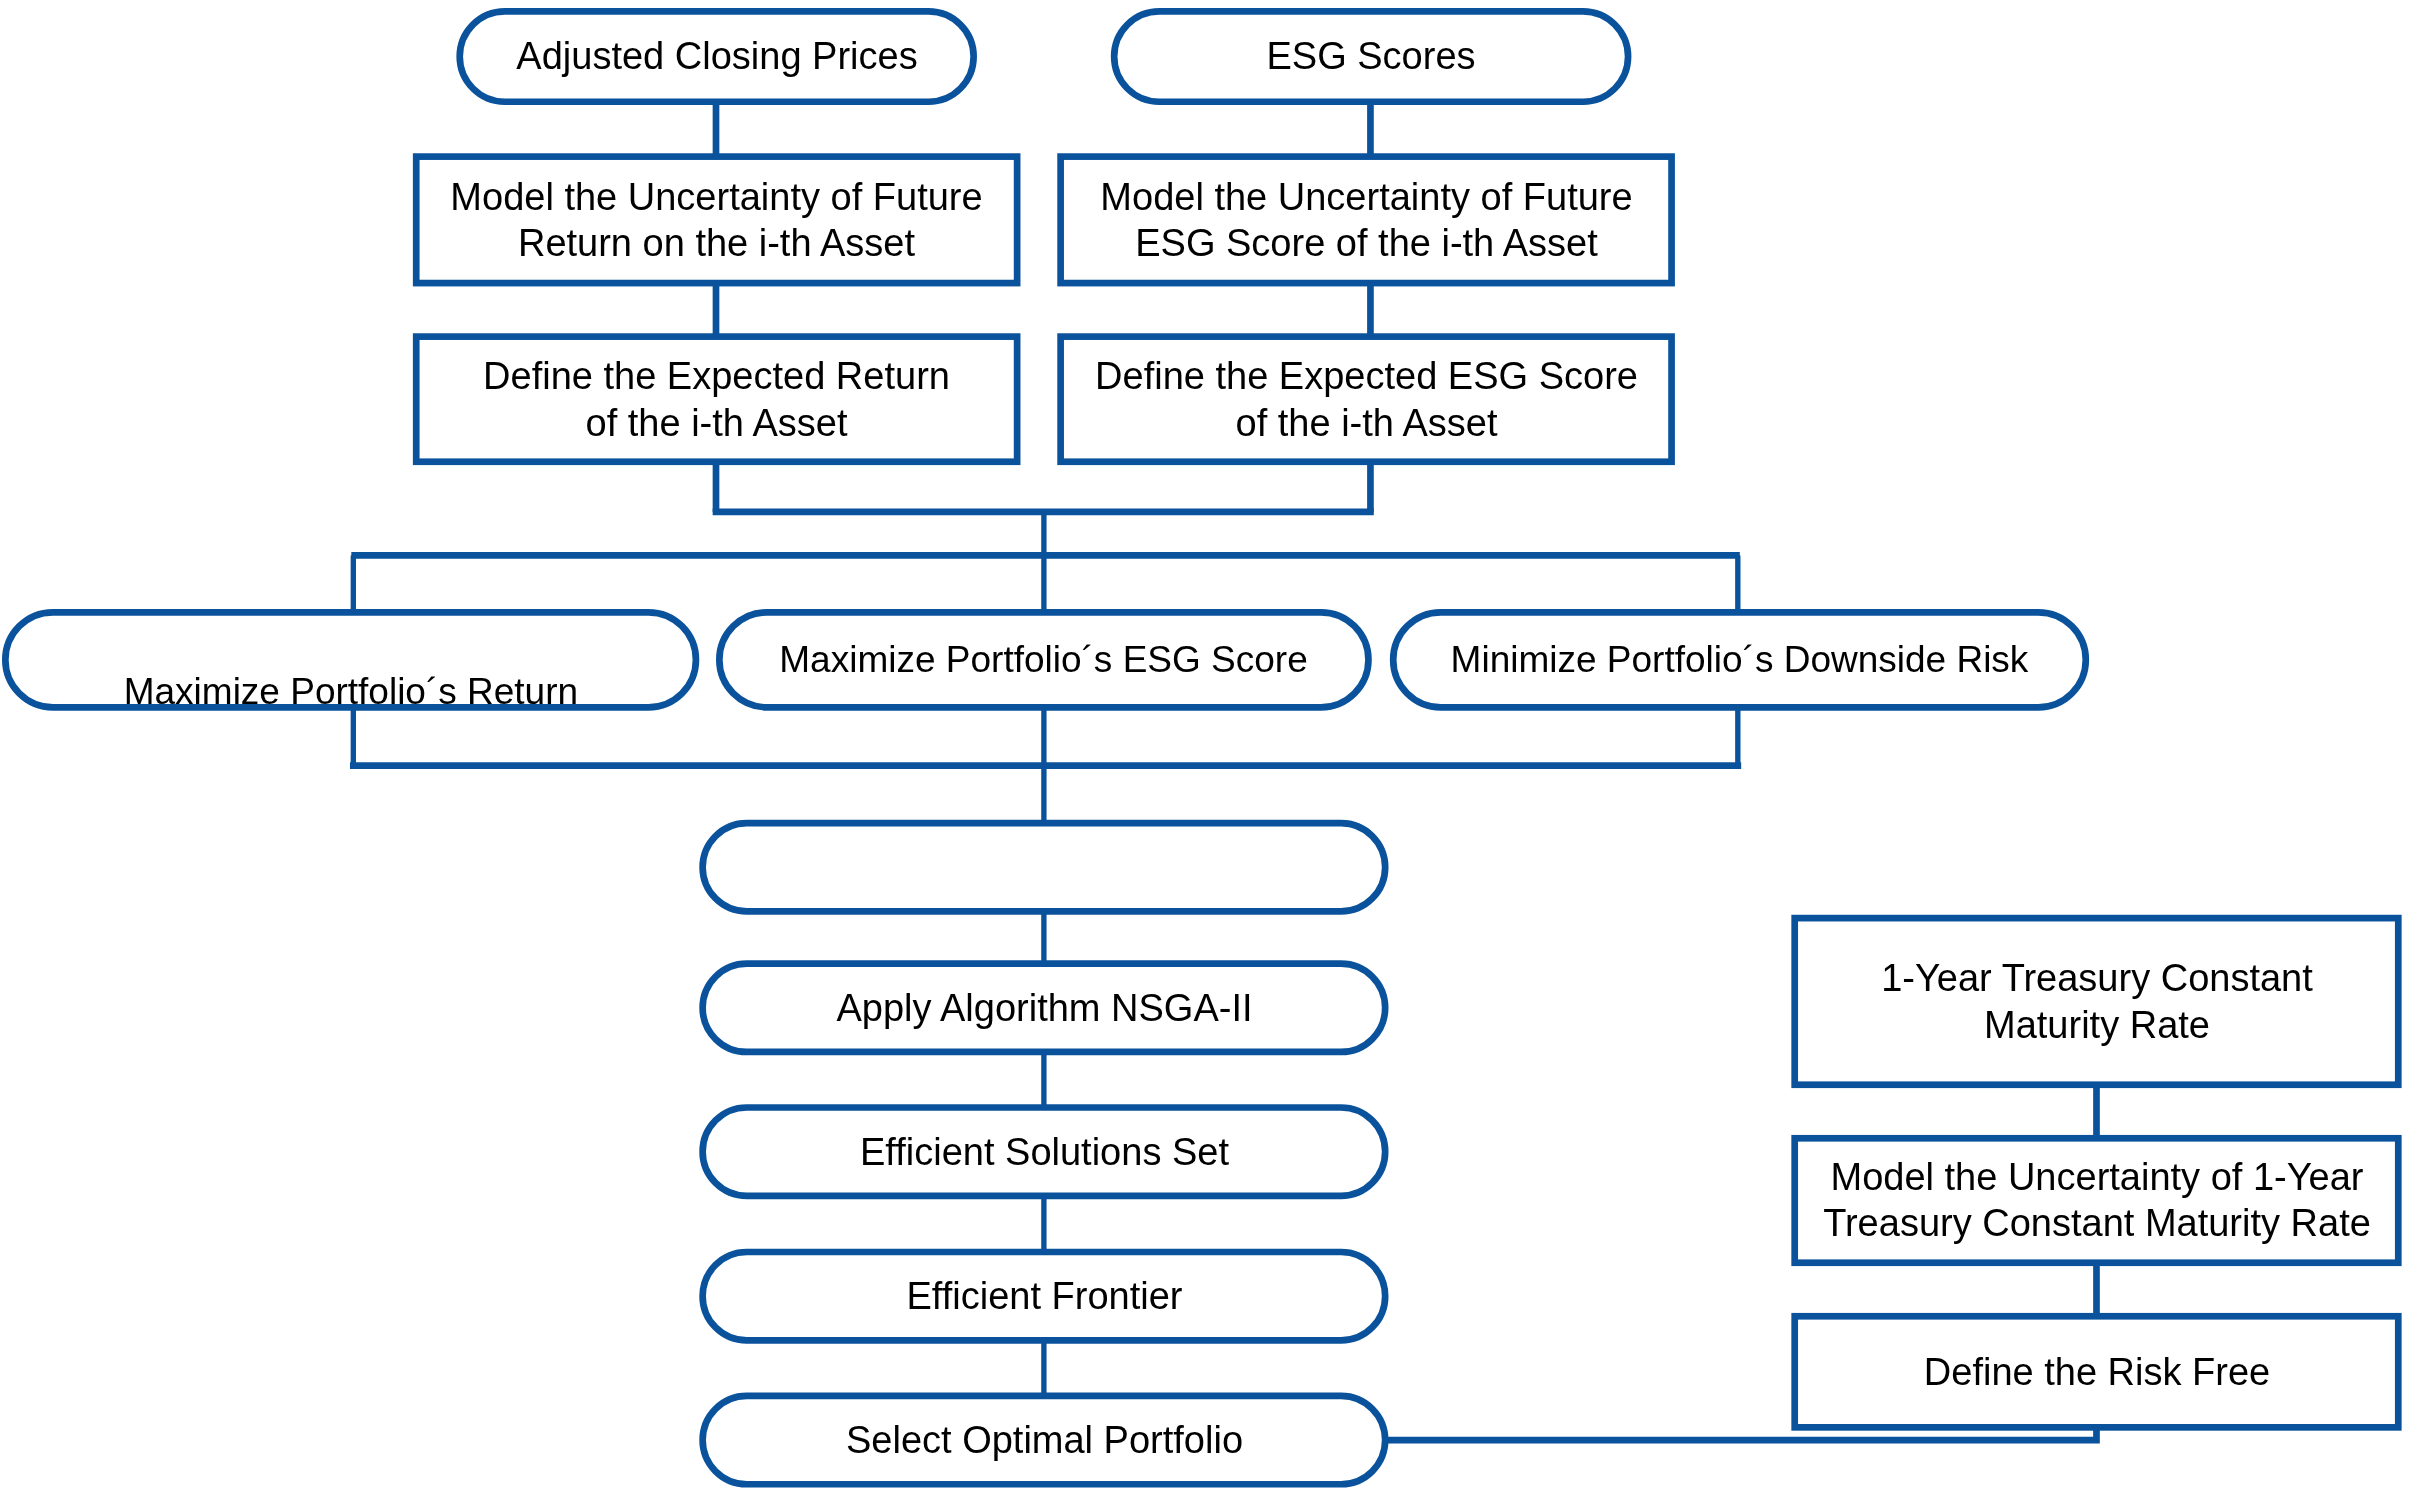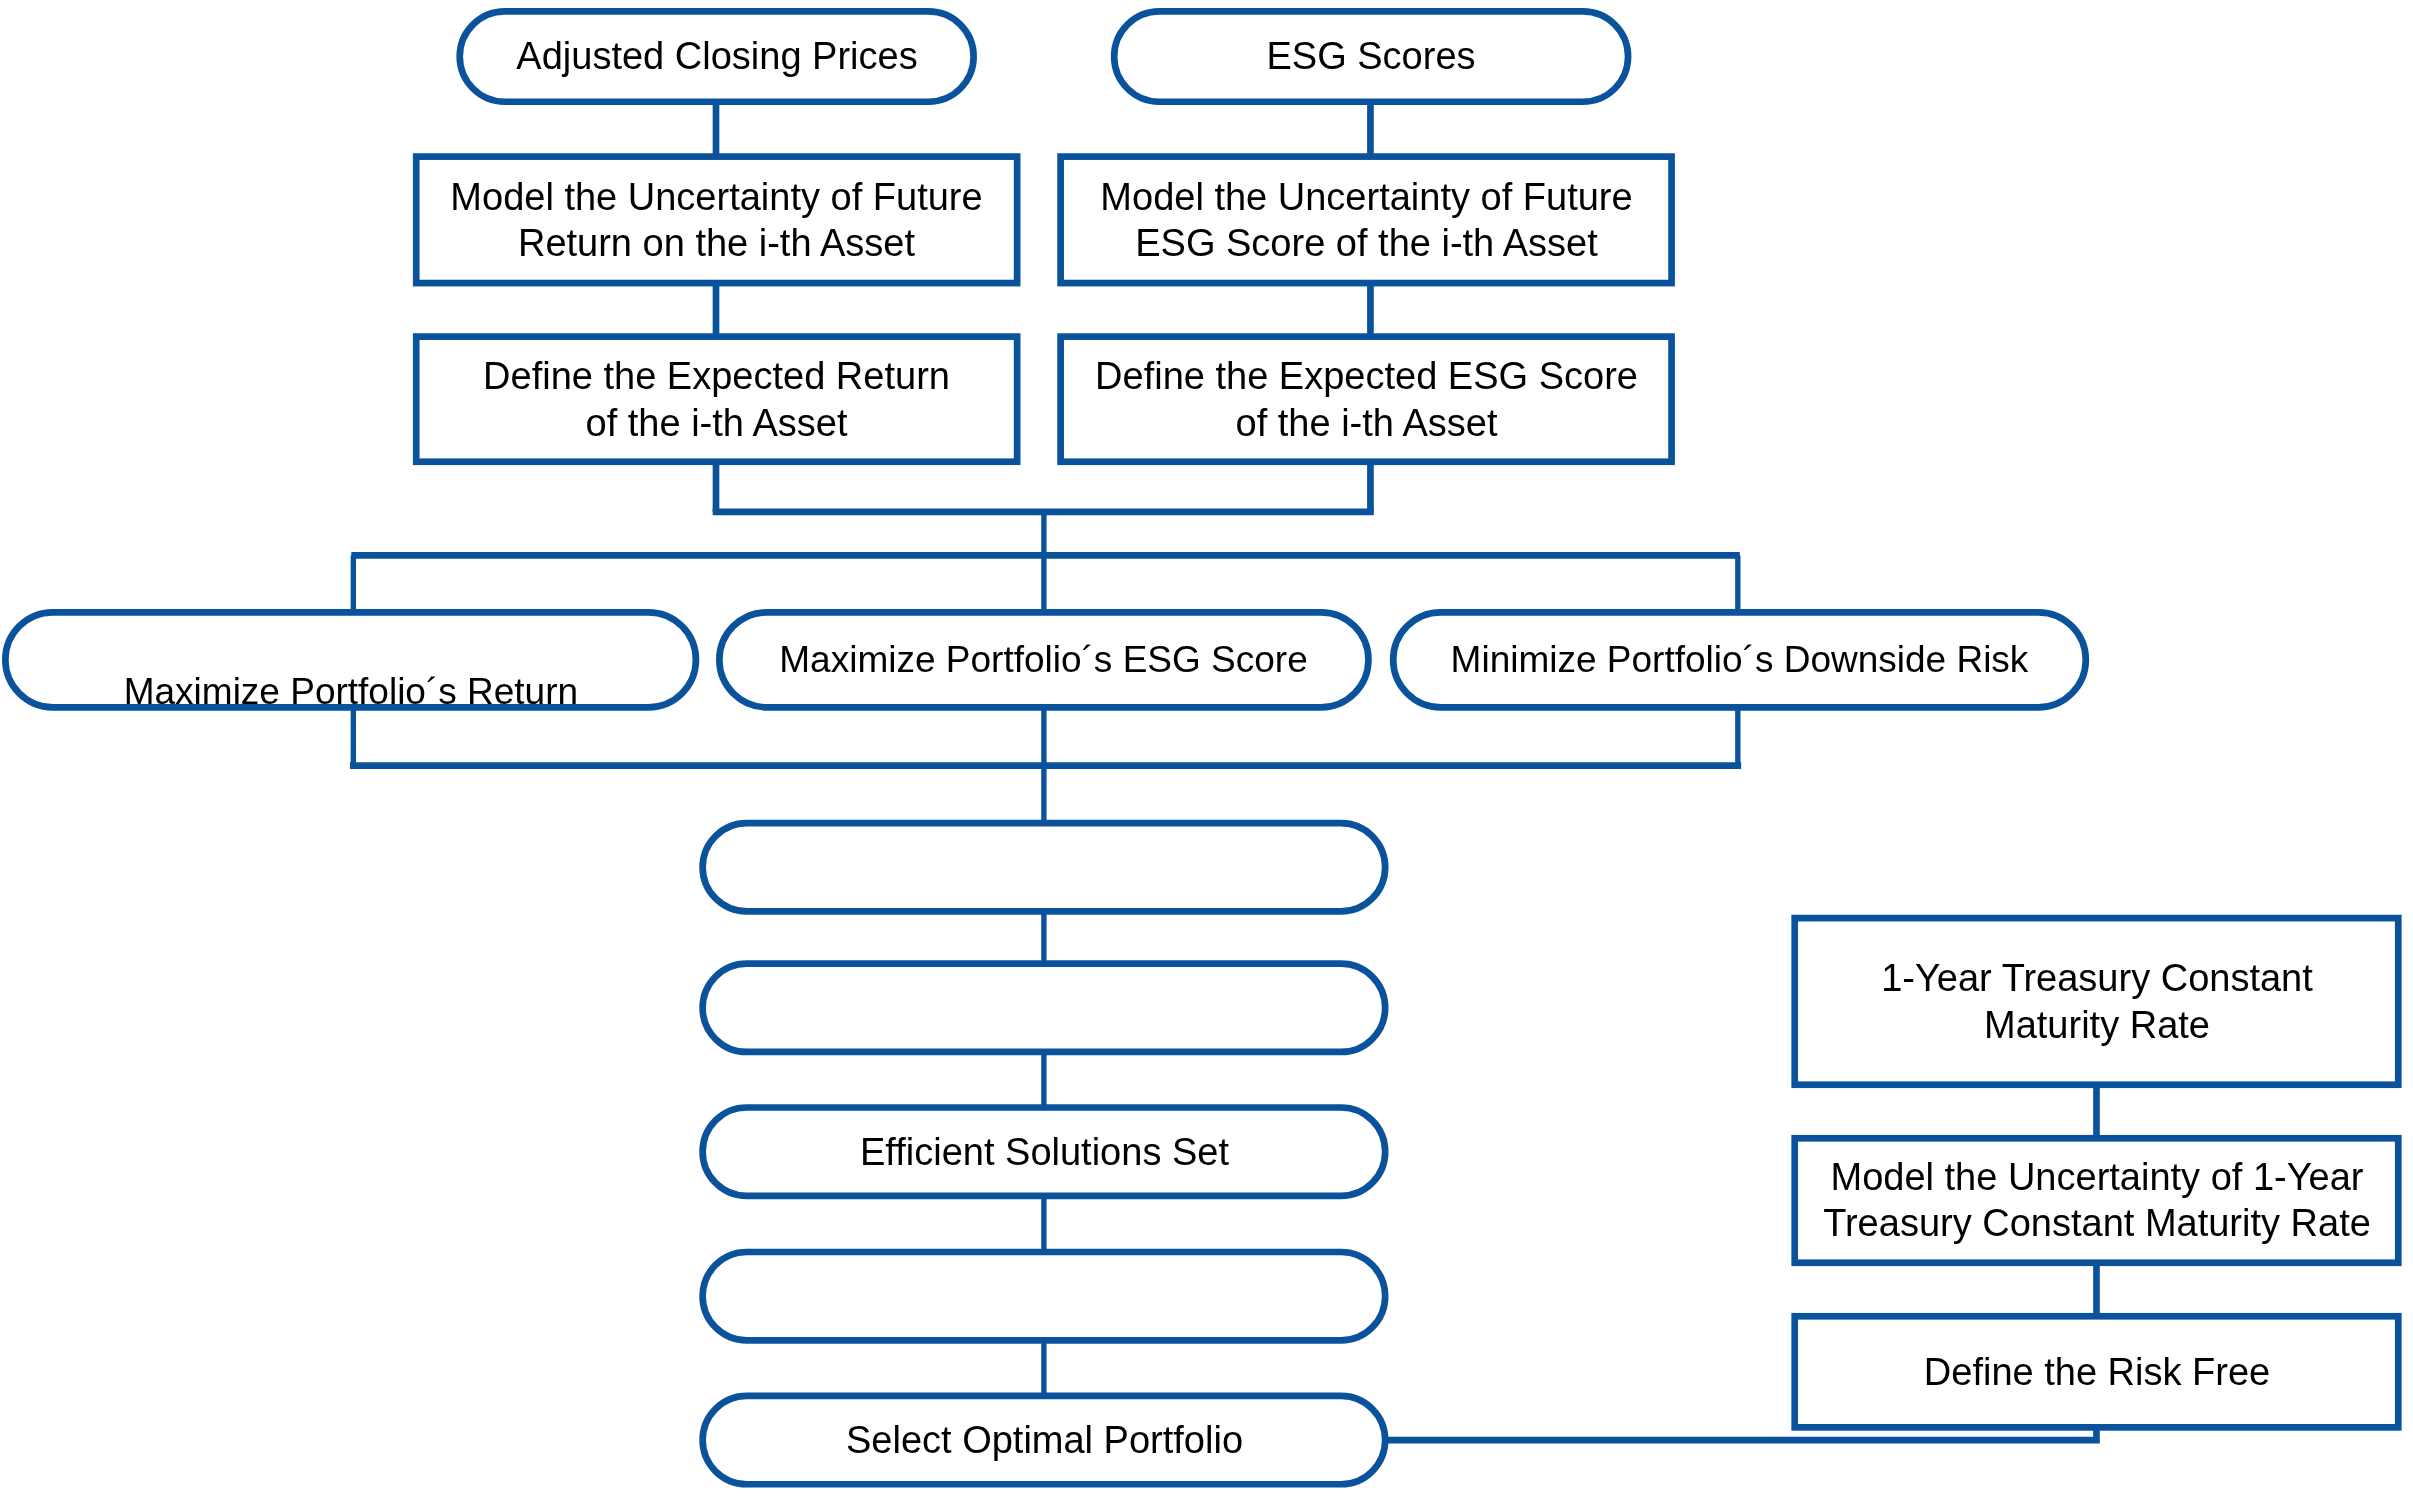--- a/index.html
+++ b/index.html
@@ -127,23 +127,25 @@
   <div class="node-label lbl-rect" style="left:1061px;top:337px;width:611px;height:125px;">Define the Expected ESG Score
 of the i-th Asset</div>
 
   <div class="node-label lbl-obj" style="left:5.4px;top:644px;width:691px;height:95px;">Maximize Portfolio´s Return</div>
 
   <div class="node-label lbl-obj" style="left:719px;top:612px;width:649px;height:95px;">Maximize Portfolio´s ESG Score</div>
 
   <div class="node-label lbl-obj" style="left:1393px;top:612px;width:693px;height:95px;">Minimize Portfolio´s Downside Risk</div>
 
 
+  <div class="node-label lbl-oval" style="left:703px;top:964px;width:683px;height:88px;">Apply Algorithm NSGA-II</div>
 
   <div class="node-label lbl-oval" style="left:703px;top:1108px;width:683px;height:88px;">Efficient Solutions Set</div>
 
+  <div class="node-label lbl-oval" style="left:703px;top:1252px;width:683px;height:88px;">Efficient Frontier</div>
 
   <div class="node-label lbl-oval" style="left:703px;top:1396px;width:683px;height:88px;">Select Optimal Portfolio</div>
 
   <div class="node-label lbl-rect" style="left:1795px;top:918px;width:604px;height:167px;">1-Year Treasury Constant
 Maturity Rate</div>
 
   <div class="node-label lbl-rect" style="left:1795px;top:1138px;width:604px;height:124px;">Model the Uncertainty of 1-Year
 Treasury Constant Maturity Rate</div>
 
   <div class="node-label lbl-rect" style="left:1795px;top:1317px;width:604px;height:111px;">Define the Risk Free</div>

